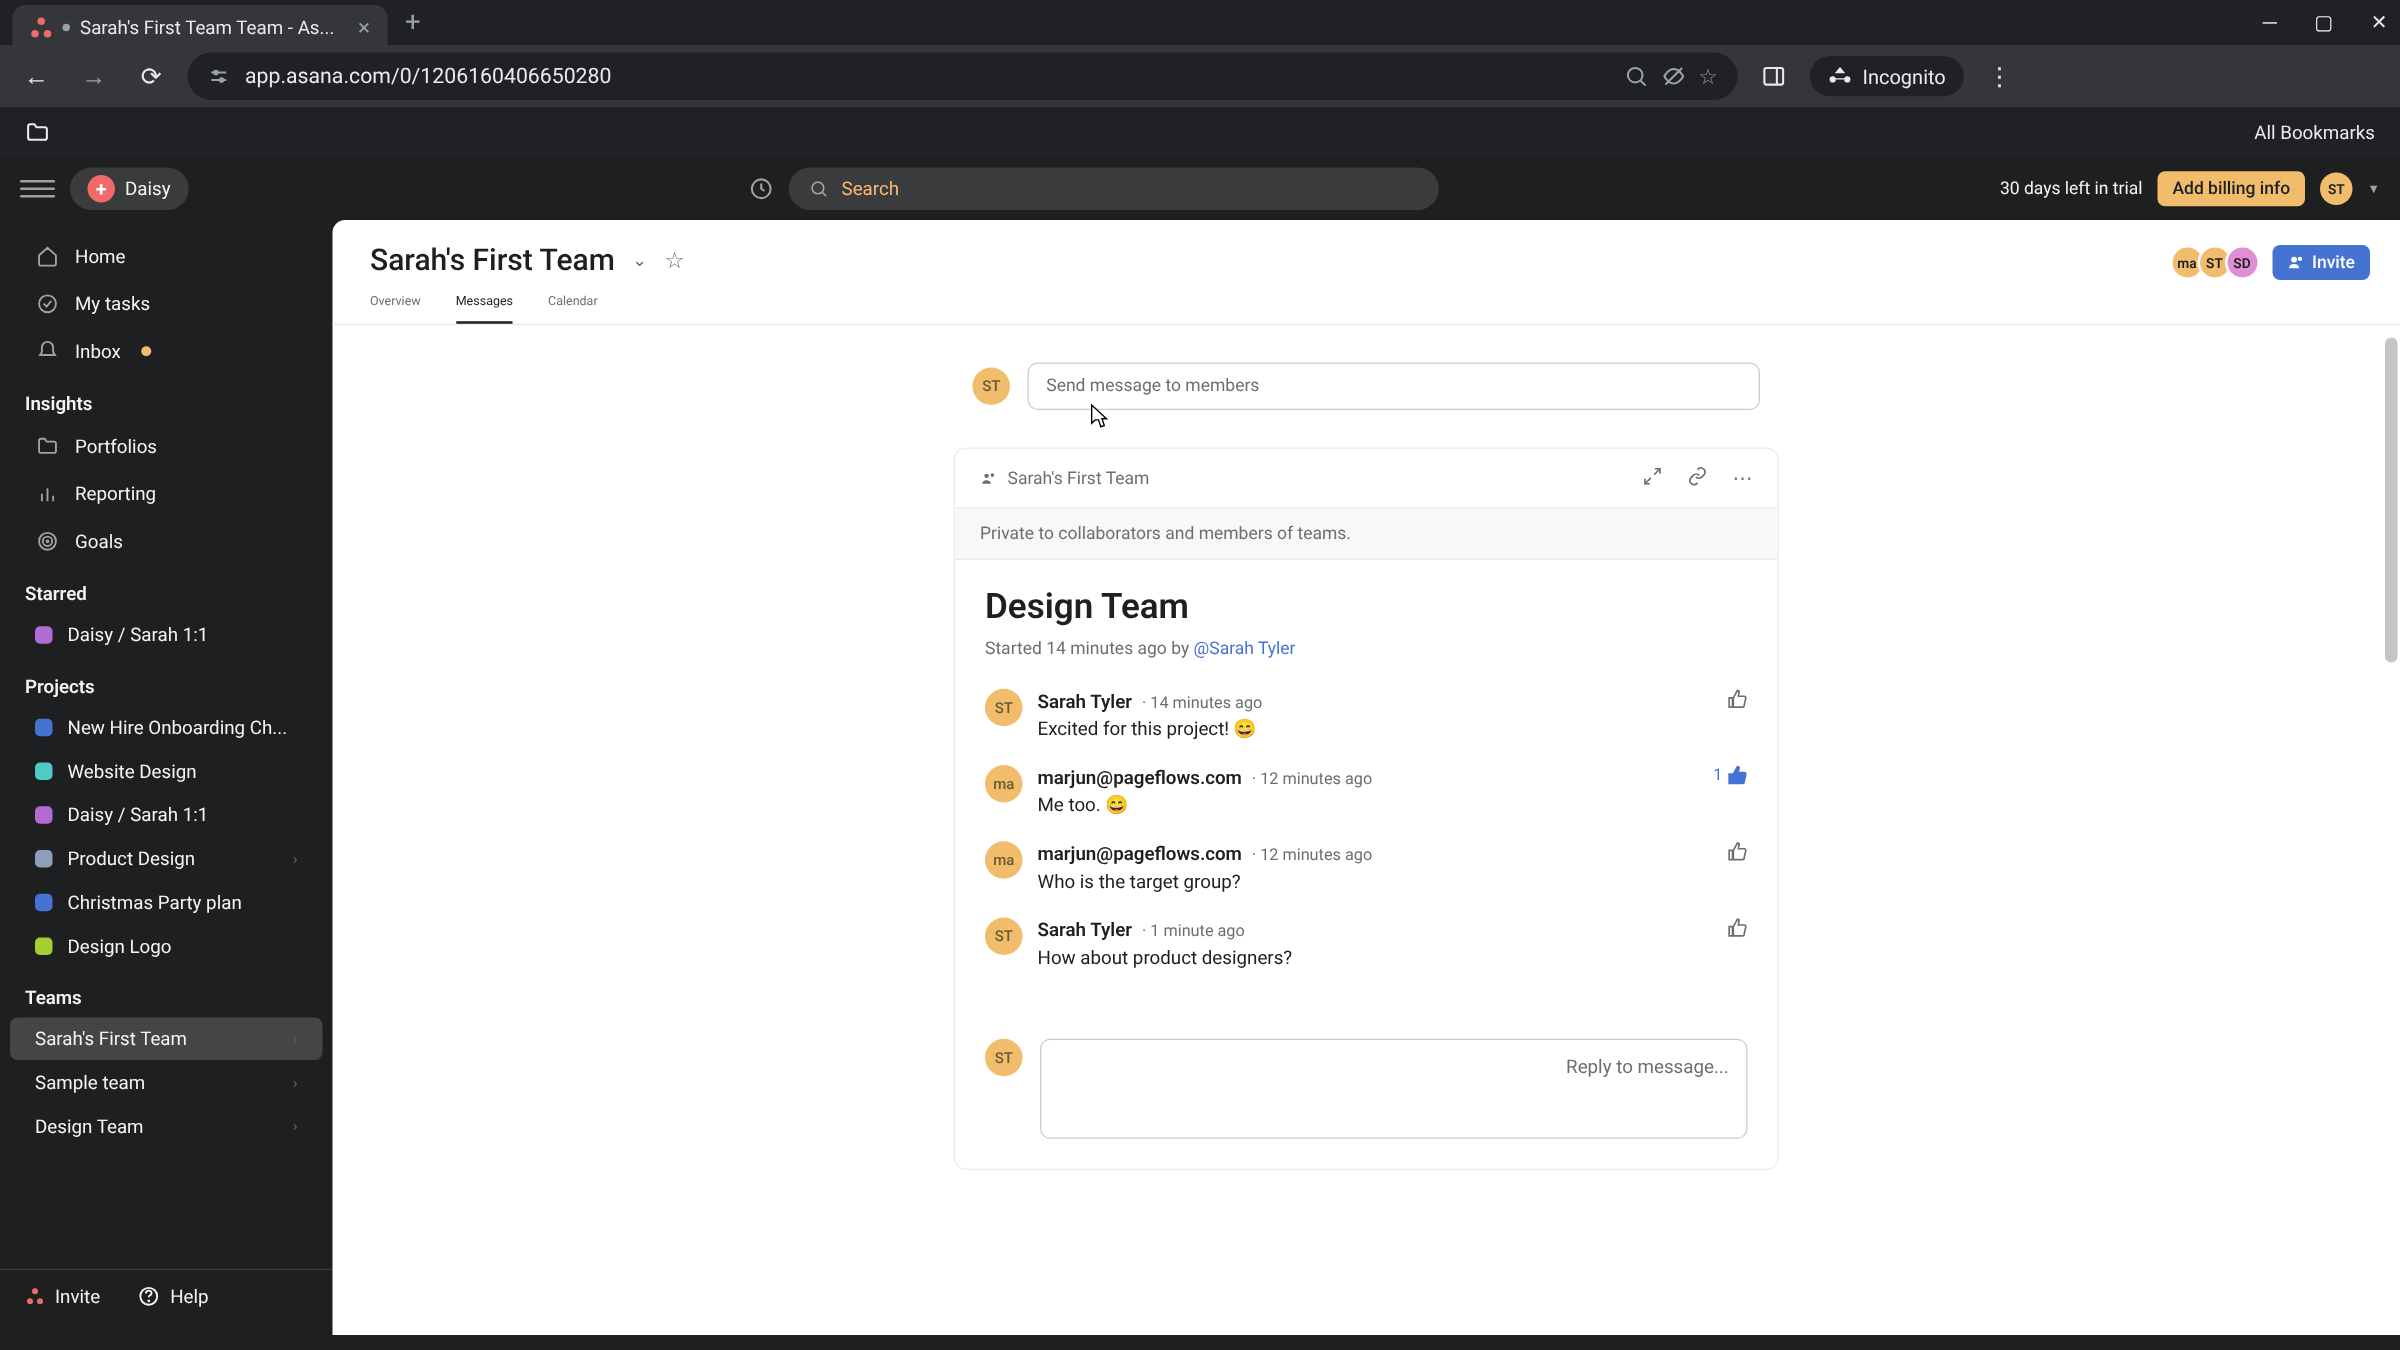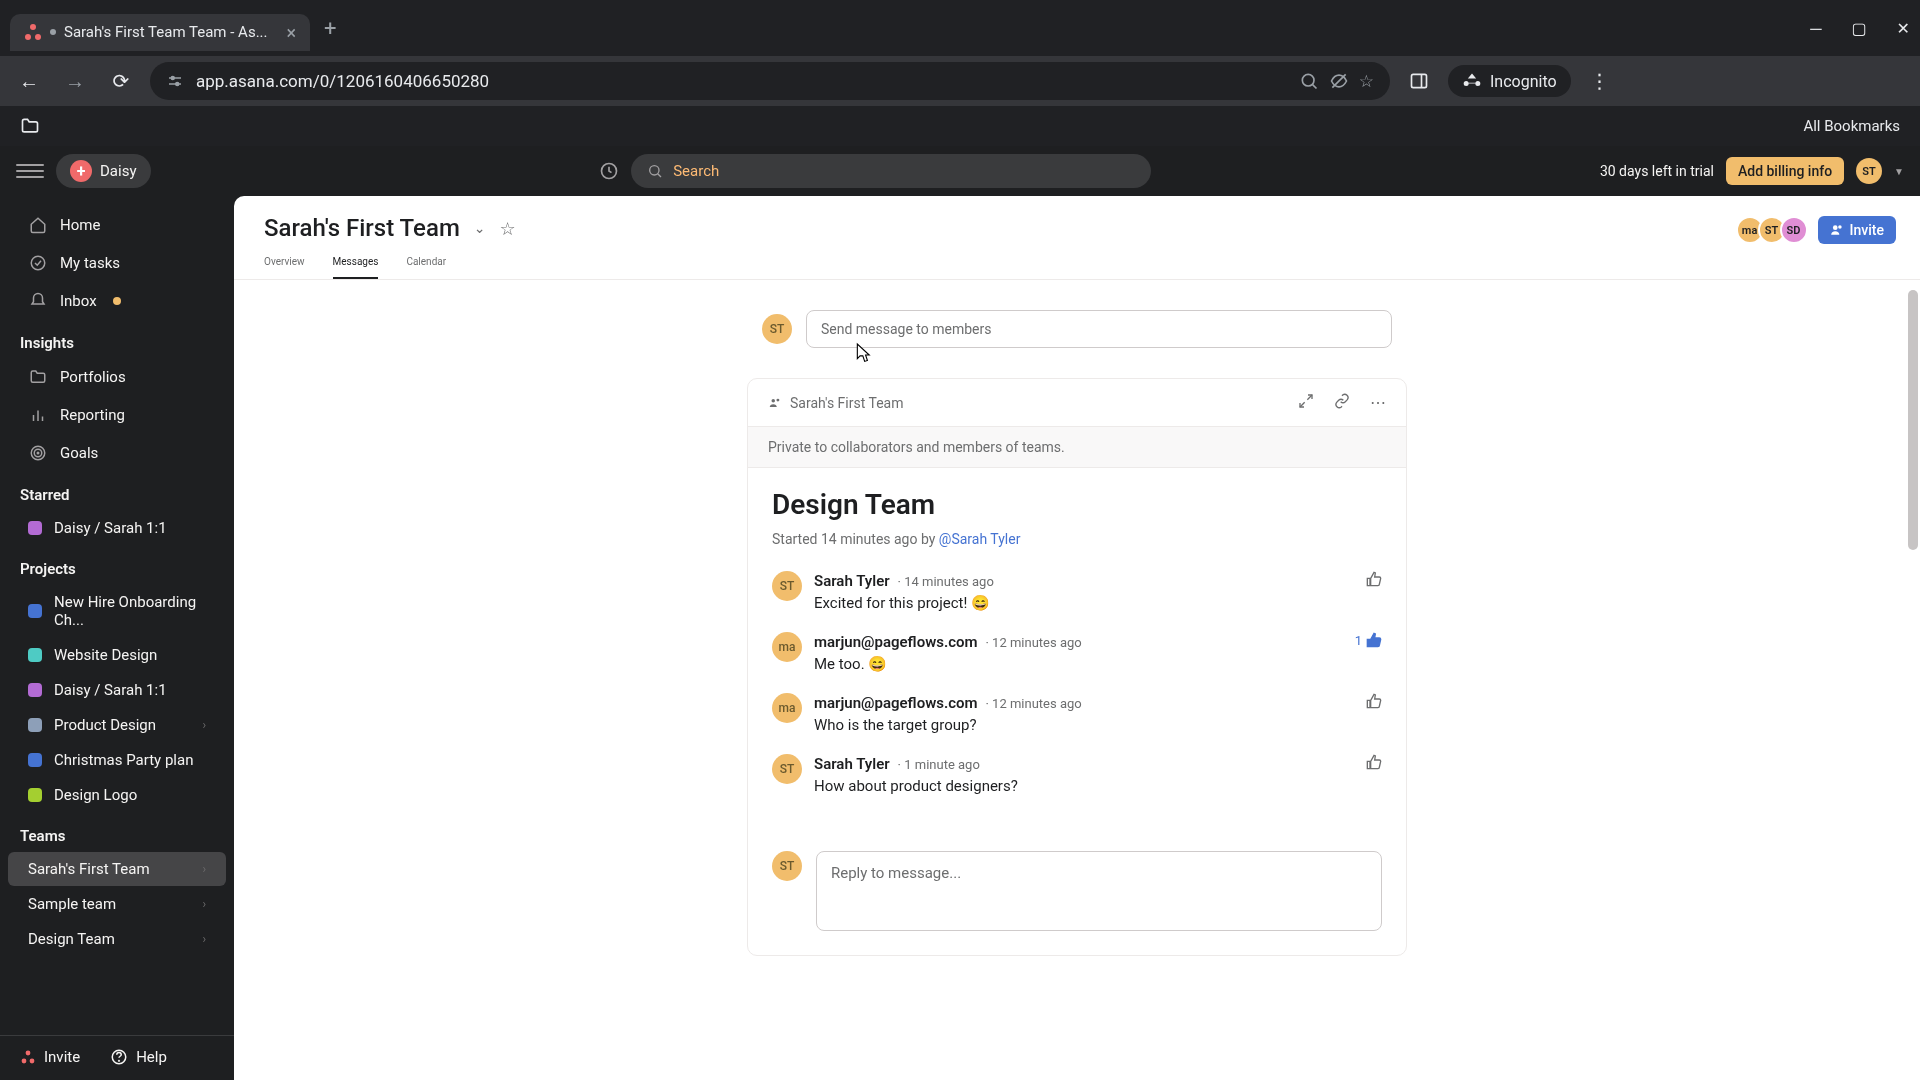--- a/index.html
+++ b/index.html
@@ -1,20 +1,20 @@
 <!DOCTYPE html>
 <html><head>
 <meta charset="utf-8">
 <style>
 * { margin: 0; padding: 0; box-sizing: border-box; font-family: -apple-system, BlinkMacSystemFont, "Segoe UI", Roboto, sans-serif; }
 body { width: 1920px; height: 1080px; overflow: hidden; background: #1e1f21; transform-origin: top left; }
 
 
 .browser-chrome { background: #202124; }
-.tab-bar { display: flex; align-items: center; height: 56px; padding: 0 10px; background: #202124; }
+.tab-bar { display: flex; align-items: center; height: 36px; padding: 0 10px; background: #202124; }
 .tab { display: flex; align-items: center; background: #35363a; border-radius: 10px 10px 0 0; padding: 8px 14px; gap: 8px; margin-top: 8px; width: 300px; position: relative; }
 .tab-favicon { width: 18px; height: 18px; display:flex; align-items:center; justify-content:center; }
 .asana-dots { position: relative; width: 16px; height: 16px; }
 .asana-dots span { position: absolute; width: 6px; height: 6px; border-radius: 50%; }
 .asana-dots span:nth-child(1){ background:#f06a6a; top:0; left:5px;}
 .asana-dots span:nth-child(2){ background:#f06a6a; bottom:0; left:0;}
 .asana-dots span:nth-child(3){ background:#f06a6a; bottom:0; right:0;}
 .tab-status-dot { width:6px; height:6px; border-radius:50%; background:#9aa0a6;}
 .tab-title { color:#e8eaed; font-size:15px; white-space:nowrap; overflow:hidden; text-overflow:ellipsis; flex:1;}
 .tab-close { color:#9aa0a6; font-size:18px; cursor:pointer;}
@@ -40,21 +40,21 @@
 .create-btn span.label{ color:#f5f4f3; font-size:15px;}
 .history-icon{ color:#a2a0a2; margin-left:auto; cursor:pointer; font-size:18px;}
 .search-bar{ display:flex; align-items:center; gap:10px; background:#3a3b3d; border-radius:20px; padding:8px 16px; width:520px; color:#fdba74; font-size:15px;}
 .trial-text{ color:#f5f4f3; font-size:14px; margin-left:auto;}
 .billing-btn{ background:#f1bd6c; color:#1e1f21; font-size:14px; font-weight:500; padding:6px 12px; border-radius:6px; cursor:pointer;}
 .user-avatar-small{ width:26px; height:26px; border-radius:50%; background:#f1bd6c; color:#1e1f21; font-size:11px; font-weight:600; display:flex; align-items:center; justify-content:center;}
 .dropdown-caret{ color:#a2a0a2; font-size:10px;}
 
 
 .app-body{ display:flex; height: calc(1080px - 188px);}
-.sidebar{ width:234px; background:#1e1f21; padding:10px 0; overflow-y:auto; display:flex; flex-direction:column;}
+.sidebar{ width:266px; background:#1e1f21; padding:10px 0; overflow-y:auto; display:flex; flex-direction:column;}
 .sidebar-item{ display:flex; align-items:center; gap:12px; padding:8px 20px; color:#f5f4f3; font-size:15px; cursor:pointer; border-radius:6px; margin:1px 8px;}
 .sidebar-item.active{ background:#454547;}
 .sidebar-icon{ width:20px; height:20px; display:flex; align-items:center; justify-content:center; color:#a2a0a2; font-size:16px;}
 .sidebar-section{ color:#f5f4f3; font-size:15px; font-weight:600; padding:14px 20px 6px;}
 .project-dot{ width:14px; height:14px; border-radius:4px; flex-shrink:0;}
 .unread-dot{ width:8px; height:8px; border-radius:50%; background:#f1bd6c; margin-left:4px;}
 .chevron-right{ margin-left:auto; color:#6a696a; font-size:12px;}
 .sidebar-footer{ margin-top:auto; display:flex; padding:12px 20px; gap:30px; border-top:1px solid #3a3b3d;}
 .sidebar-footer-item{ display:flex; align-items:center; gap:8px; color:#f5f4f3; font-size:15px; cursor:pointer;}
 
@@ -94,21 +94,21 @@
 .msg-avatar{ width:30px; height:30px; border-radius:50%; font-size:12px; font-weight:500; display:flex; align-items:center; justify-content:center; flex-shrink:0;}
 .msg-content{ flex:1;}
 .msg-author{ font-weight:600; font-size:15px; color:#1e1f21;}
 .msg-time{ font-size:13px; color:#6d6e6f; margin-left:4px;}
 .msg-text{ font-size:15px; color:#1e1f21; margin-top:4px;}
 .like-btn{ position:absolute; right:0; top:0; color:#6d6e6f; font-size:16px; cursor:pointer; display:flex; align-items:center; gap:4px;}
 .like-btn.liked{ color:#4573d2;}
 .like-count{ font-size:13px;}
 
 .reply-row{ display:flex; gap:14px; padding:16px 24px 24px;}
-.reply-input{ flex:1; border:1px solid #cfcbcb; border-radius:8px; padding:12px 14px; font-size:15px; color:#6d6e6f; min-height:80px; cursor:text;}
+.reply-input{ flex:1; border:1px solid #cfcbcb; border-radius:8px; padding:12px 14px; font-size:15px; color:#6d6e6f; min-height:80px; cursor:text;text-align:right;}
 
 .cursor-pointer-icon{ position:absolute; left:88px; top:32px; font-size:20px; pointer-events:none;}
 
 svg{ display:block;}
 </style>
 </head>
 <body>
 
 <div class="browser-chrome">
   <div class="tab-bar">

